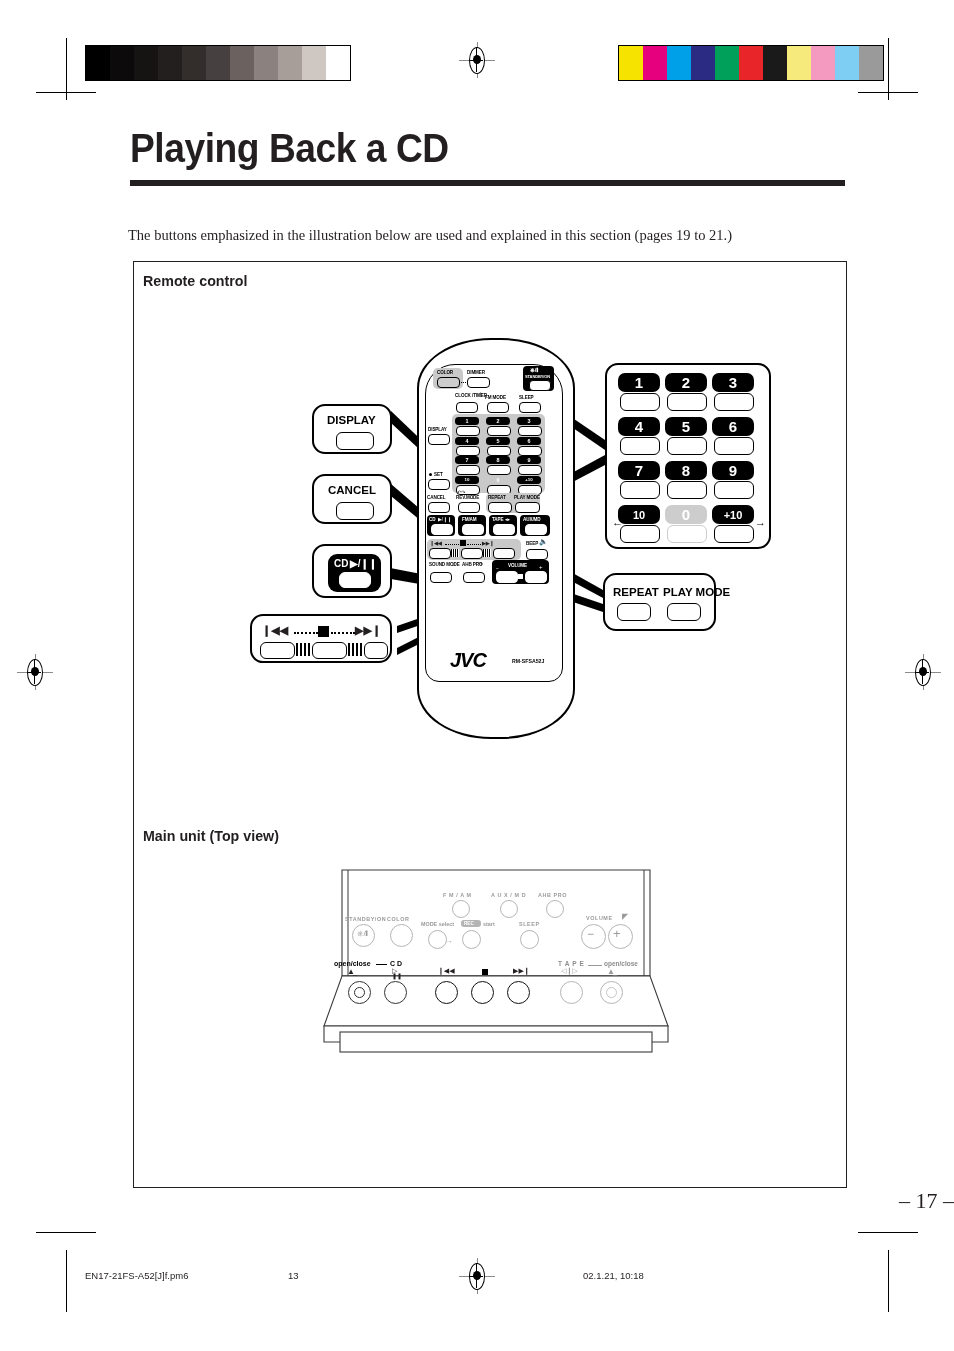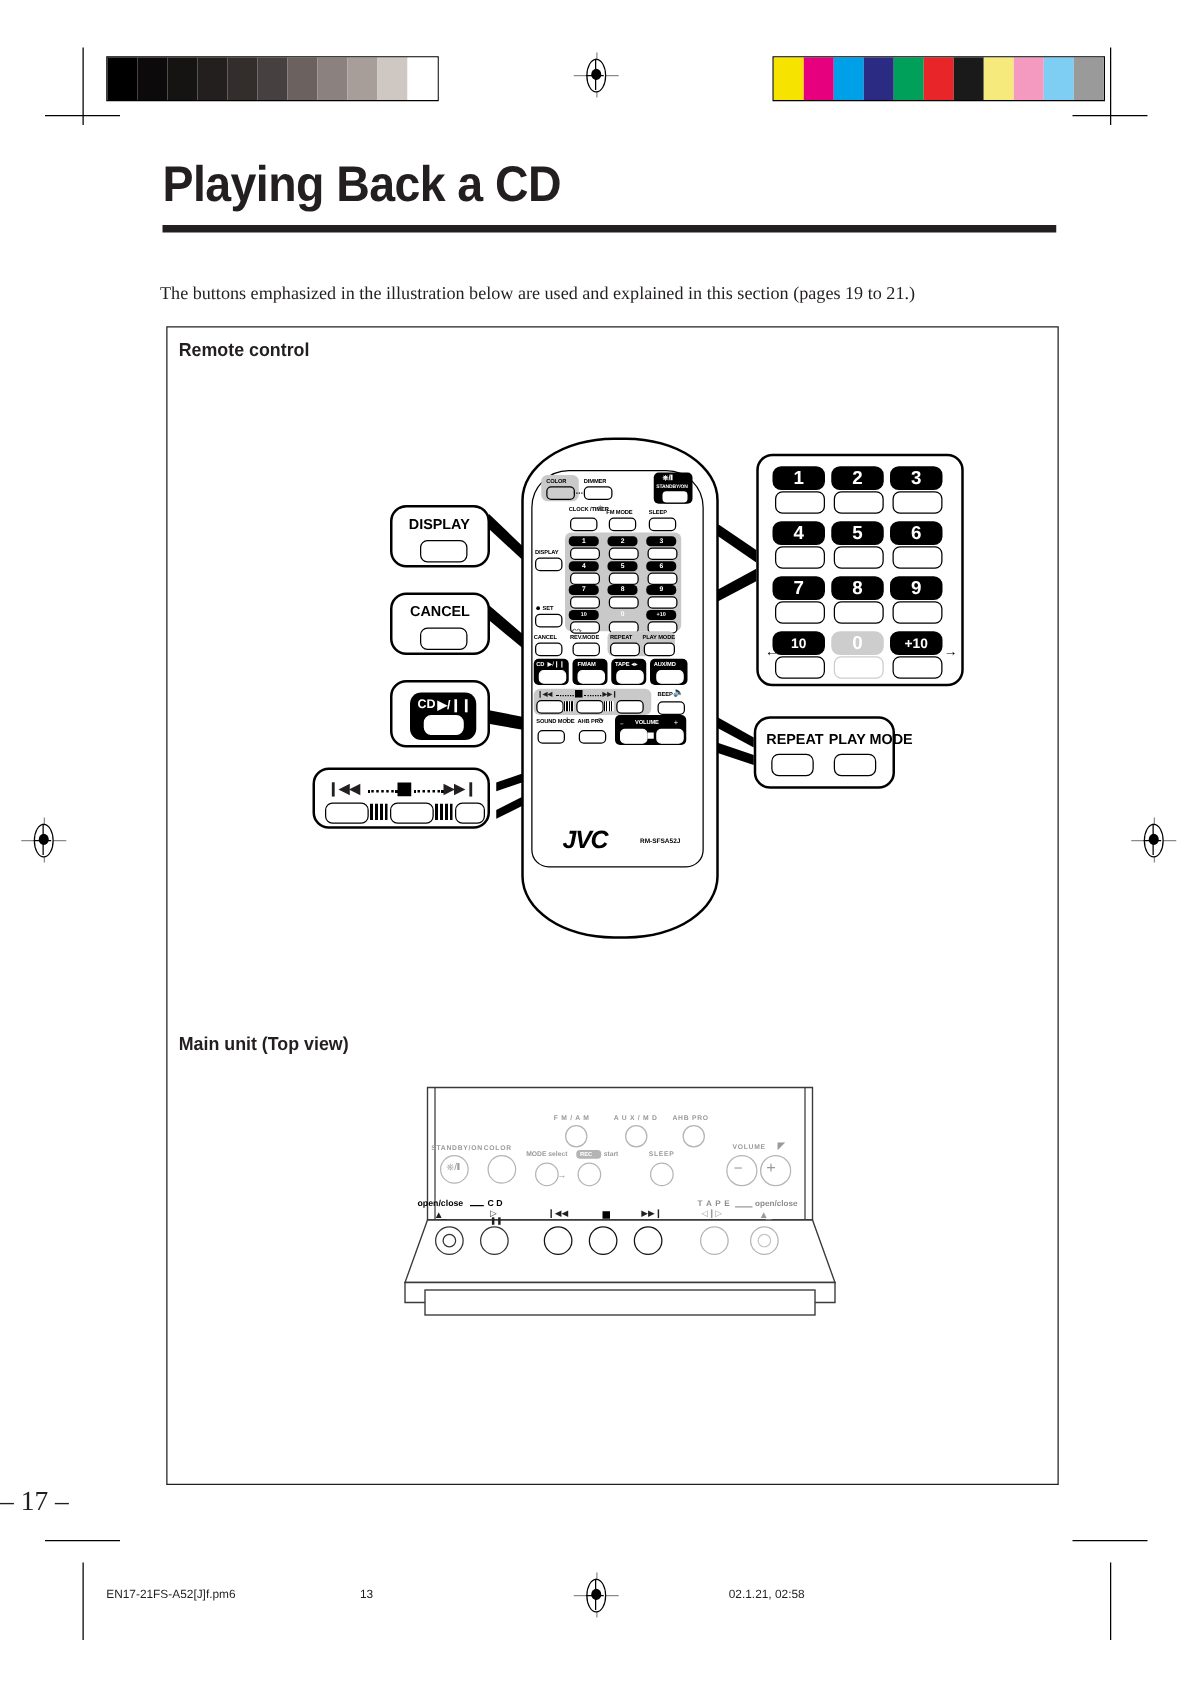--- a/index.html
+++ b/index.html
@@ -27,38 +27,38 @@
      transform:scaleX(0.93);transform-origin:left center;color:#231f20;}
   .title-rule{position:absolute;left:130px;top:180px;width:715px;height:6px;background:#231f20;}
   .intro{position:absolute;left:128px;top:227px;font-family:"Liberation Serif", serif;
      font-size:14.5px;color:#231f20;}
 
   .panel{position:absolute;left:133px;top:261px;width:714px;height:927px;
      border:1.5px solid #231f20;box-sizing:border-box;background:#fff;}
   .sec-head{position:absolute;font-size:15px;font-weight:bold;color:#231f20;
      transform:scaleX(0.95);transform-origin:left center;}
 
-  .pgnum{position:absolute;left:0;top:1188px;width:954px;text-align:left;
+  .pgnum{position:absolute;left:0;top:1188px;width:954px;text-align:right;
      font-family:"Liberation Serif", serif;font-size:22px;color:#231f20;}
 
   .foot{position:absolute;font-size:9.5px;color:#231f20;font-family:"Liberation Sans", sans-serif;}
 
   
   .callout{position:absolute;border:2.5px solid #000;border-radius:13px;background:#fff;box-sizing:border-box;}
   .callout .clbl{position:absolute;font-size:11.5px;font-weight:bold;color:#000;white-space:nowrap;}
   .keyhole{position:absolute;border:1.6px solid #000;border-radius:6px;background:#fff;}
 
   
   .numkey{position:absolute;background:#000;border-radius:7px;color:#fff;
      font-size:15px;font-weight:bold;display:flex;align-items:center;justify-content:center;}
   .numkey.grey{background:#cdcdcd;color:#fff;}
   .numkey.small{font-size:11px;}
 
   
-  #remote-body{position:absolute;left:417px;top:350px;width:154px;height:397px;
+  #remote-body{position:absolute;left:417px;top:338px;width:154px;height:397px;
      border:2px solid #000;border-radius:74px/50px;background:#fff;}
   #remote-inner{position:absolute;left:6px;top:24px;width:136px;height:316px;
      border:1.4px solid #000;border-radius:30px 30px 14px 14px;background:#fff;}
   .rbtn{position:absolute;border:1.2px solid #000;border-radius:4px;background:#fff;}
   .rlbl{position:absolute;font-size:4.6px;font-weight:bold;color:#000;white-space:nowrap;
      letter-spacing:-0.1px;}
   .rlbl.w{color:#fff;}
   .rblk{position:absolute;background:#000;border-radius:4px;}
   .rgrey{position:absolute;background:#c9c9c9;border-radius:5px;}
   .numsmall{position:absolute;background:#000;border-radius:3.5px;color:#fff;font-size:5.4px;
@@ -440,13 +440,13 @@
   <div class="mu-knob dk" style="left:161px;top:115px;width:21px;height:21px;border-color:#111;"></div>
   <div class="mu-knob dk" style="left:197px;top:115px;width:21px;height:21px;border-color:#111;"></div>
   <div class="mu-knob" style="left:250px;top:115px;width:21px;height:21px;"></div>
   <div class="mu-knob" style="left:290px;top:115px;width:21px;height:21px;"></div>
   <div class="mu-knob2" style="left:296px;top:121px;width:9px;height:9px;"></div>
 </div>
 
 <div class="pgnum">– 17 –</div>
 <div class="foot" style="left:85px;top:1270px;">EN17-21FS-A52[J]f.pm6</div>
 <div class="foot" style="left:288px;top:1270px;">13</div>
-<div class="foot" style="left:583px;top:1270px;">02.1.21, 02:58</div>
+<div class="foot" style="left:583px;top:1270px;">02.1.21, 10:18</div>
 
 </body></html>

